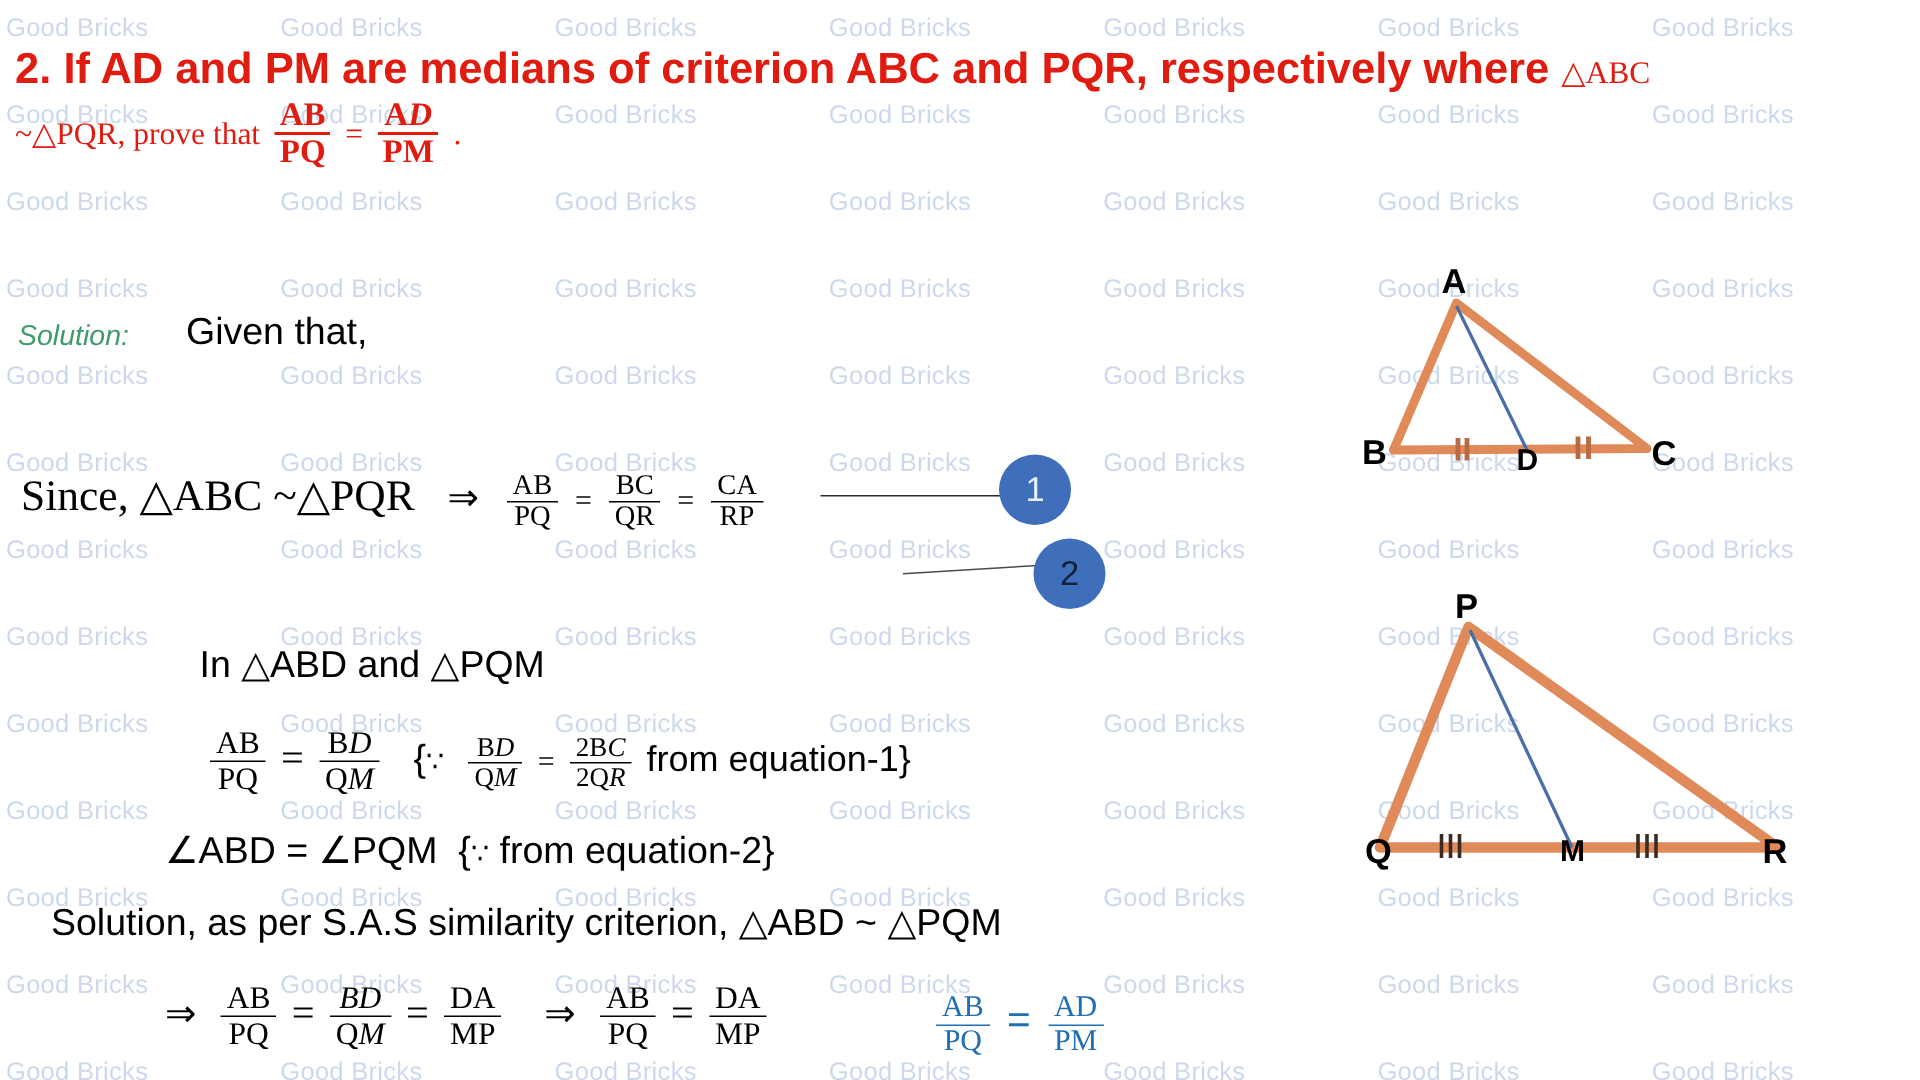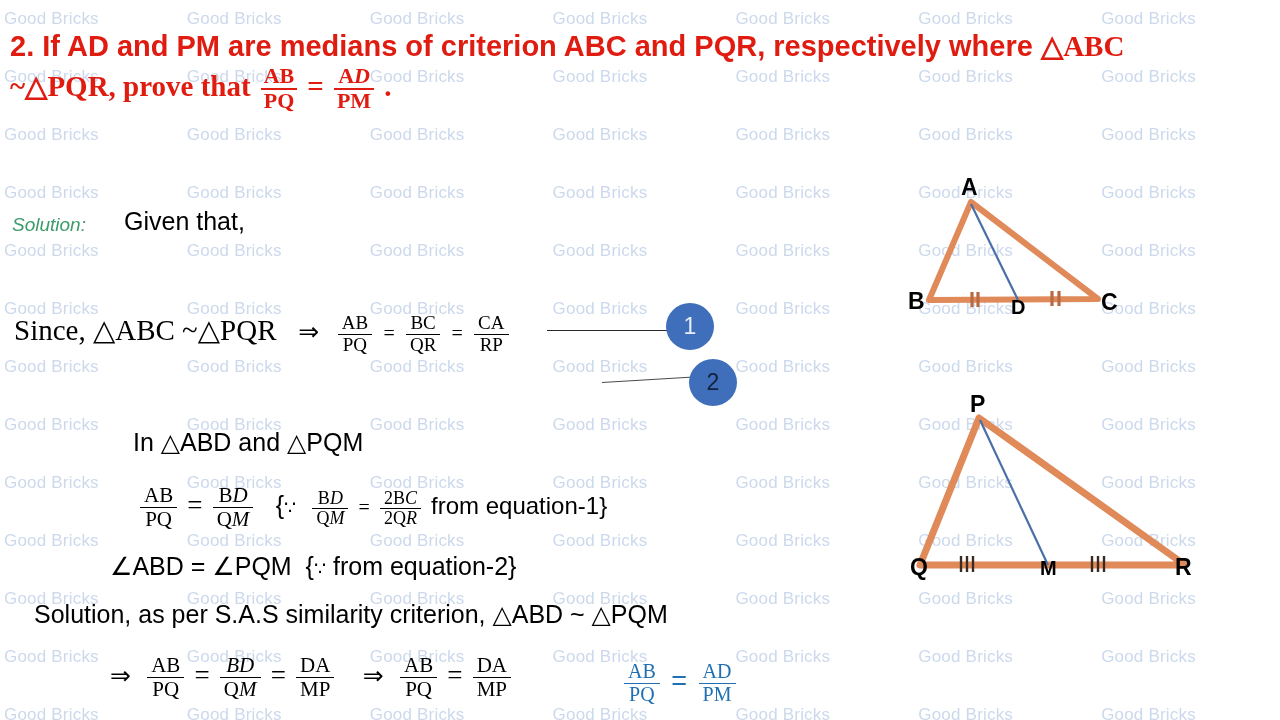--- a/index.html
+++ b/index.html
@@ -26,21 +26,21 @@
 
   
   .title {
     position:absolute; left:10px; top:28px; width:1265px;
     color:#E01B10;
     font-size:29px; font-weight:700;
     line-height:1.28;
   }
   .title .serifpart {
     font-family:"Liberation Serif", serif;
-    font-weight:700; font-size:29px;
+    font-weight:400; font-size:21px;
   }
   .tri { font-family:"DejaVu Sans", sans-serif; font-weight:400; }
 
   
   .frac {
     display:inline-block; vertical-align:-0.52em;
     text-align:center;
     font-family:"Liberation Serif", serif;
     line-height:1.03;
     margin:0 2px;

